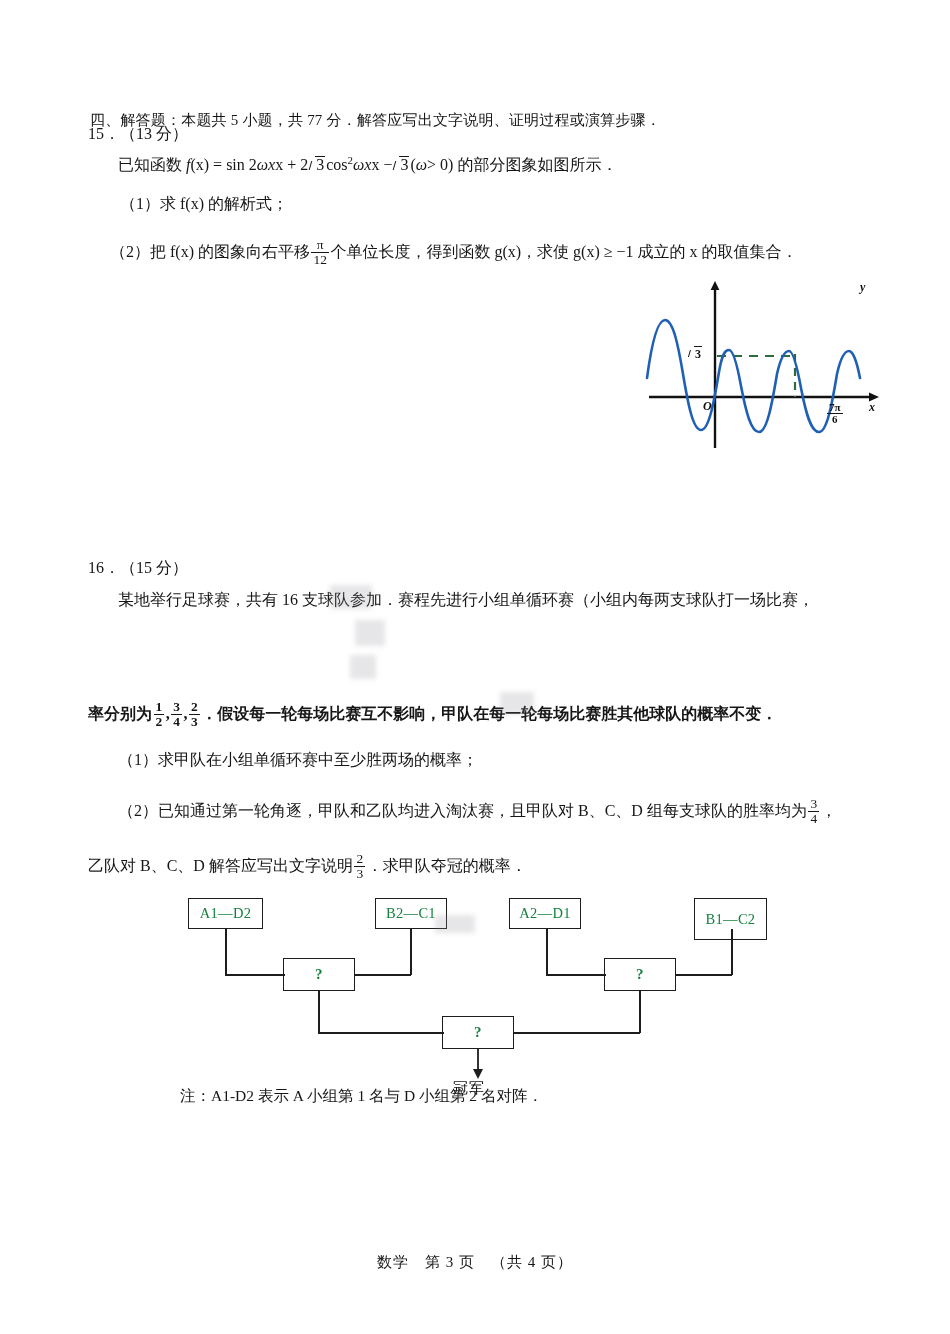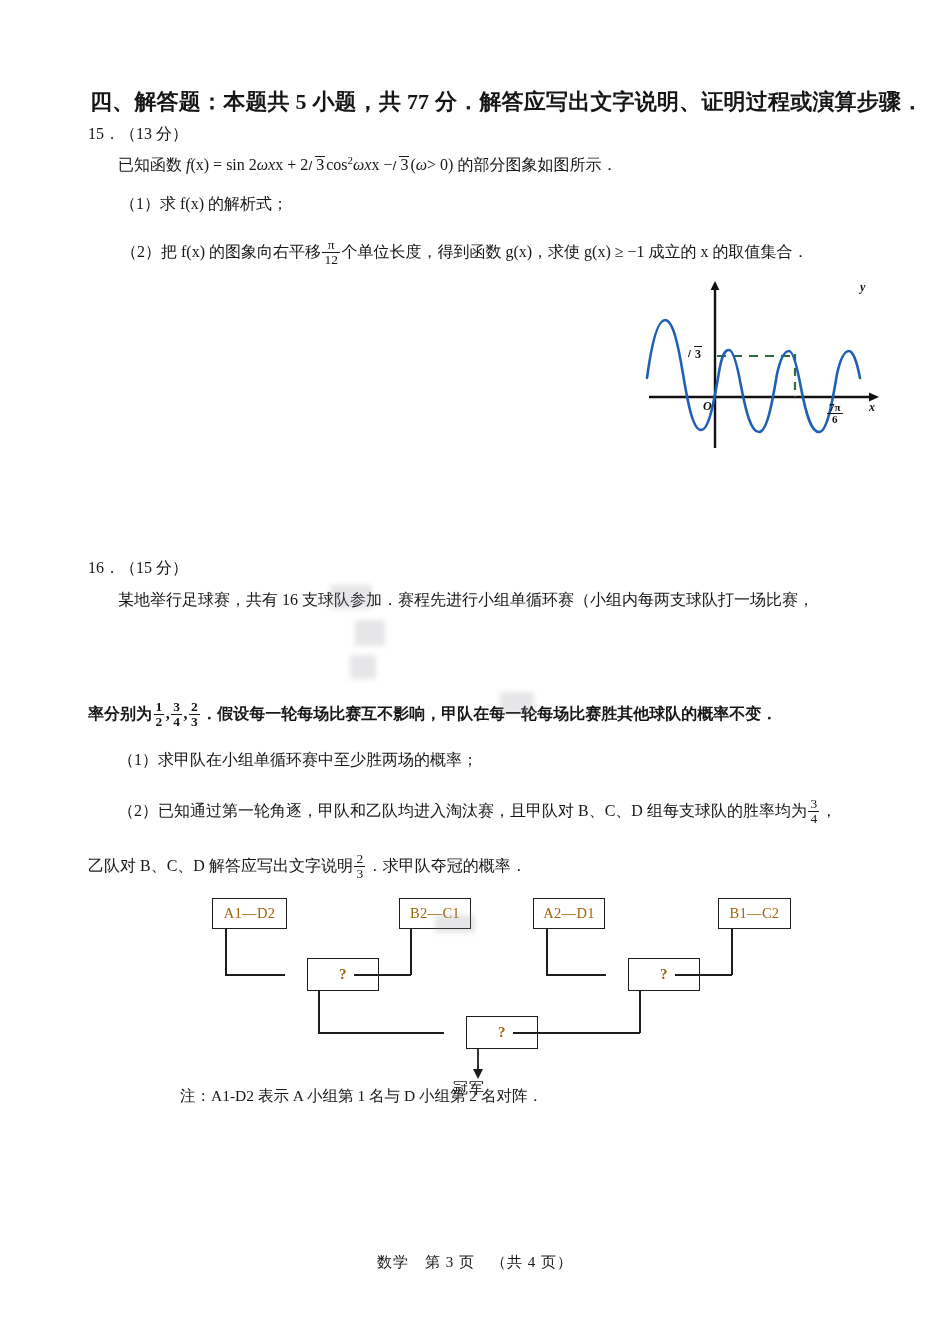--- a/index.html
+++ b/index.html
@@ -11,24 +11,25 @@
     font-family: "Liberation Serif", "DejaVu Serif", serif;
     color: #161616;
     position: relative;
     overflow: hidden;
   }
   .page { position: relative; width: 950px; height: 1334px; }
 
   
   .hdr {
     position: absolute;
-    font-weight: bold;
-    font-size: 22px;
+    font-weight: normal;
+    font-size: 15px;
     letter-spacing: 0.2px;
     white-space: nowrap;
+    margin-top: 24px;
   }
   .qno {
     position: absolute;
     font-size: 16px;
     white-space: nowrap;
   }
   .para {
     position: absolute;
     font-size: 16px;
     line-height: 1.0;
@@ -99,22 +100,21 @@
   .bx {
     position: absolute;
     border: 1.4px solid #1d1d1d;
     background: #fff;
     display: flex;
     align-items: center;
     justify-content: center;
     font-size: 14.5px;
     font-family: "Liberation Serif", serif;
     letter-spacing: 0.3px;
-    color: #a16207;
-    margin-left: 24px;
+    color: #15803d;
   }
   .bx.q { font-weight: bold; font-size: 15px; }
   .ln { position: absolute; background: #1d1d1d; }
   .ln.h { height: 1.6px; }
   .ln.v { width: 1.6px; }
   .champ {
     position: absolute;
     font-size: 15px;
     font-weight: normal;
     letter-spacing: 1px;
@@ -139,21 +139,21 @@
   <div class="qno" style="left:88px; top:124px;">15．（13 分）</div>
 
   <div class="para" style="left:118px; top:155px;">
     <span>已知函数</span>
     <span class="mi">f</span><span class="mu">(x) = sin 2</span><span class="mi">ω</span><span class="mi">x</span><span class="mu">x + 2</span><span class="sqrt"><span class="rad">3</span></span><span class="mu">cos</span><span class="sup">2</span><span class="mi">ω</span><span class="mi">x</span><span class="mu">x −</span><span class="sqrt"><span class="rad">3</span></span><span class="mu">(</span><span class="mi">ω</span><span class="mu">&gt; 0)</span>
     <span>的部分图象如图所示．</span>
   </div>
 
   <div class="para" style="left:120px; top:196px;">（1）求 f(x) 的解析式；</div>
 
-  <div class="para" style="left:121px; top:238px;">
+  <div class="para" style="left:110px; top:238px;">
     <span>（2）把 f(x) 的图象向右平移</span><span class="frac"><span class="num">π</span><span class="den">12</span></span><span>个单位长度，得到函数 g(x)，求使 g(x) ≥ −1 成立的 x 的取值集合．</span>
   </div>
 
   <div class="graph" style="left:645px; top:278px; width:235px; height:175px;">
     <svg width="235" height="175" viewBox="0 0 235 175">
 
       <line x1="4" y1="119" x2="224" y2="119" stroke="#111" stroke-width="2.4"></line>
       <polygon points="224,114.6 234,119 224,123.4" fill="#111"></polygon>
 
       <line x1="70" y1="170" x2="70" y2="12" stroke="#111" stroke-width="2.4"></line>
@@ -211,21 +211,21 @@
 
   <div class="para" style="left:88px; top:852px;">
     <span>乙队对 B、C、D 解答应写出文字说明</span><span class="frac"><span class="num">2</span><span class="den">3</span></span><span>．求甲队夺冠的概率．</span>
   </div>
 
   <div class="bracket" style="left:170px; top:885px; width:620px; height:200px;">
 
     <div class="bx" style="left:18px; top:13px; width:75px; height:31px;">A1—D2</div>
     <div class="bx" style="left:205px; top:13px; width:72px; height:31px;">B2—C1</div>
     <div class="bx" style="left:339px; top:13px; width:72px; height:31px;">A2—D1</div>
-    <div class="bx" style="left:524px; top:13px; width:73px; height:31px;">B1—C2</div>
+    <div class="bx" style="left:524px; top:13px; width:73px; height:42px;">B1—C2</div>
 
     <div class="bx q" style="left:113px; top:73px; width:72px; height:33px;">?</div>
     <div class="bx q" style="left:434px; top:73px; width:72px; height:33px;">?</div>
 
     <div class="bx q" style="left:272px; top:131px; width:72px; height:33px;">?</div>
 
     <div class="ln v" style="left:55px; top:44px; height:46px;"></div>
     <div class="ln h" style="left:55px; top:89px; width:60px;"></div>
     <div class="ln v" style="left:240px; top:44px; height:46px;"></div>
     <div class="ln h" style="left:184px; top:89px; width:57px;"></div>

